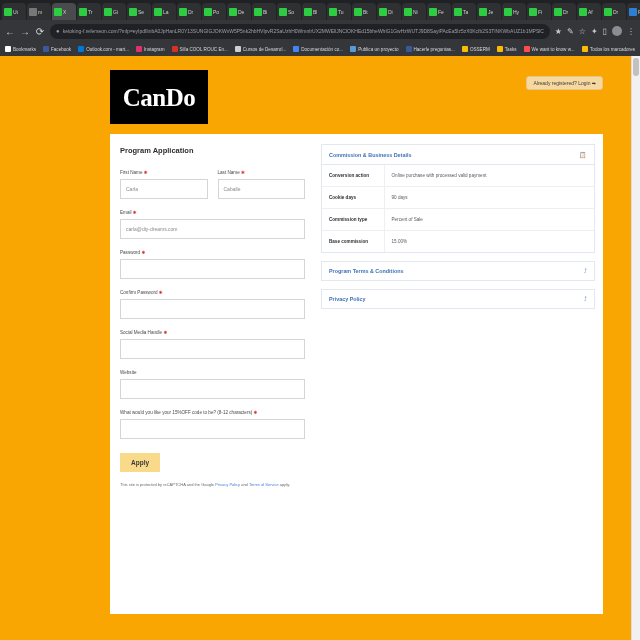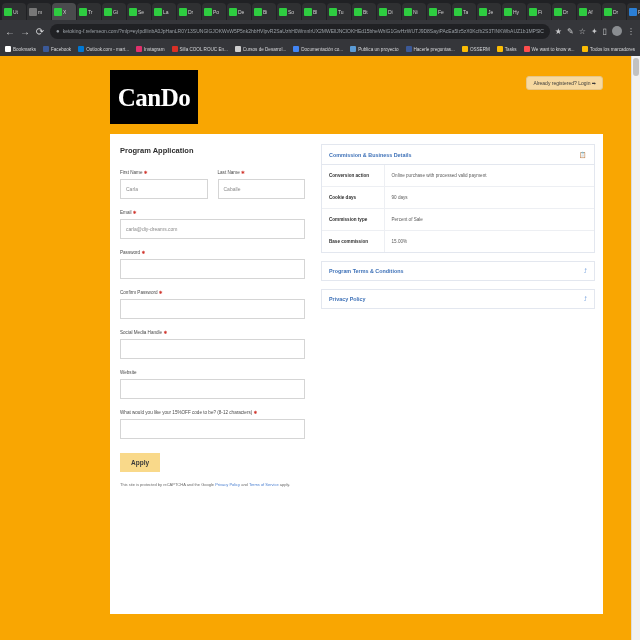--- a/index.html
+++ b/index.html
@@ -71,21 +71,21 @@
     position:absolute; top:2px; left:1px; width:6px; height:18px;
     background:#c1c1c1; border-radius:3px;
   }
   .scrollcap { position:absolute; top:0; left:0; width:9px; height:6px; background:#f1f1f1; }
 
   .header-row {
     display:flex; align-items:flex-start; justify-content:space-between;
     padding: 14px 28px 0 110px; position:relative;
   }
   .logo {
-    width: 88px; height: 54px; background: #000; display:flex;
+    width: 98px; height: 54px; background: #000; display:flex;
     align-items:center; justify-content:center;
   }
   .logo-text {
     color:#fff; font-family:"Liberation Serif", serif; font-size: 25px;
     font-weight: bold; letter-spacing: -0.5px; line-height:1;
   }
   .login-pill {
     background: #f7d9a0; border:1px solid #e6c68b; border-radius:3px;
     padding: 3px 6px; font-size: 5px; color: #3b3b3b; white-space:nowrap;
     margin-top: 6px;

